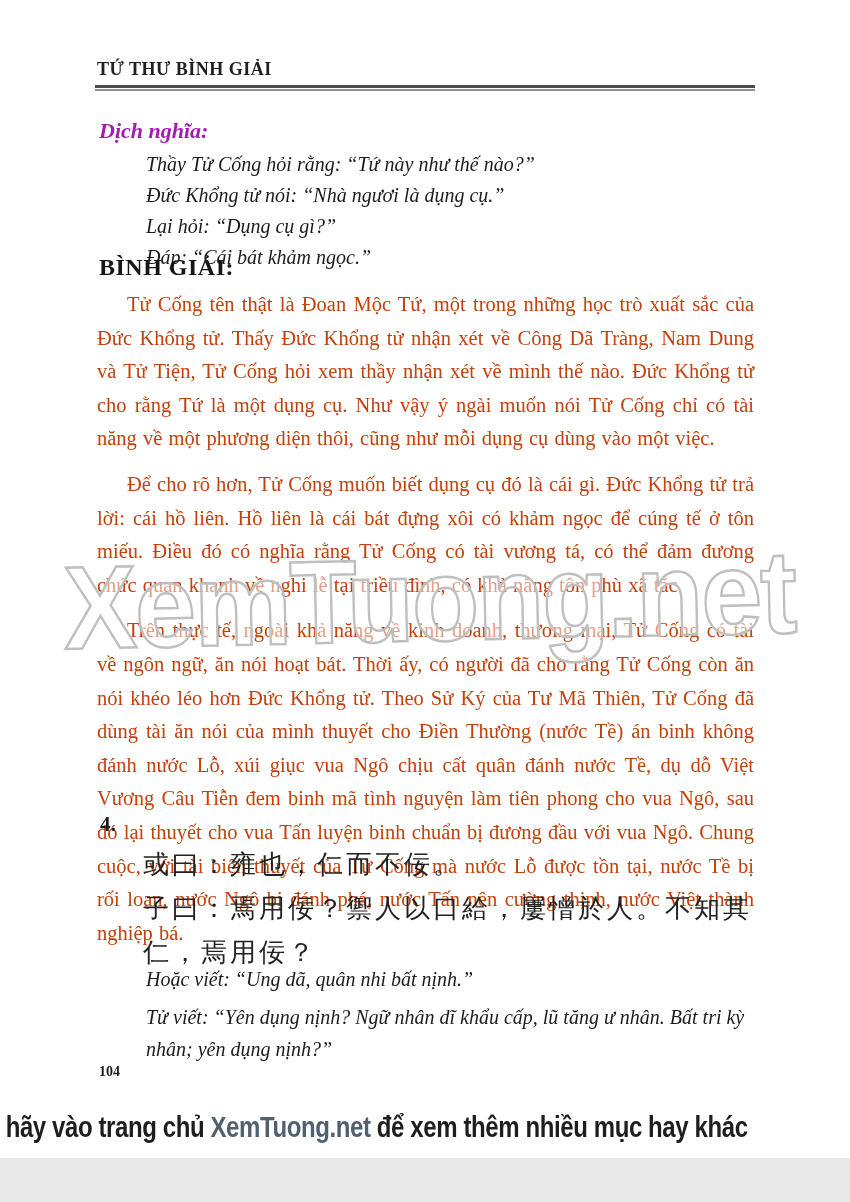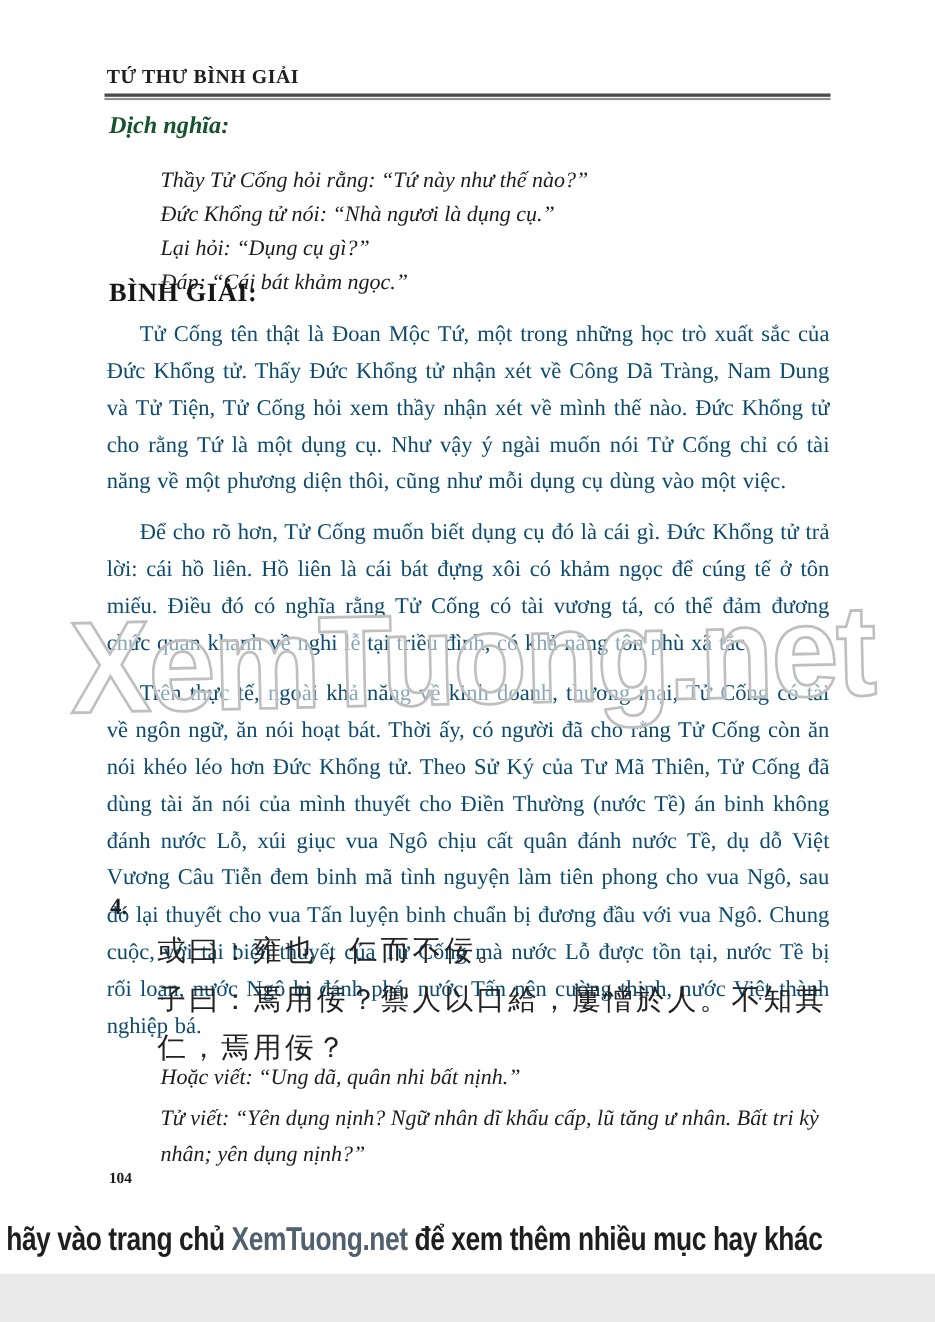--- a/index.html
+++ b/index.html
@@ -28,25 +28,25 @@
     position: absolute;
     left: 95px; top: 85px;
     width: 660px; height: 6px;
     border-top: 3px solid #4a4a4a;
     border-bottom: 2px solid #8f8f8f;
   }
 
   
   .dich-nghia-heading {
     position: absolute;
-    left: 99px; top: 101px;
+    left: 99px; top: 118px;
     font-size: 22px;
     font-weight: bold;
     font-style: italic;
-    color: #14532d;
+    color: #a21caf;
     font-family: Liberation Serif, serif;
   }
   .dialogue {
     position: absolute;
     left: 146px; top: 149px;
     width: 580px;
     font-size: 20px;
     font-style: italic;
     line-height: 31px;
     color: #1c1c1c;
@@ -66,21 +66,21 @@
     left: 97px; top: 288px;
     width: 657px;
   }
   .body-paragraphs p {
     font-size: 20.5px;
     line-height: 33.6px;
     text-align: justify;
     text-indent: 30px;
     margin-bottom: 12px;
     word-spacing: 1px;
-    color: #0c4a6e;
+    color: #c2410c;
   }
 
   
   .section-number {
     position: absolute;
     left: 100px; top: 812px;
     font-size: 21px;
     font-weight: bold;
   }
   .chinese-block {

